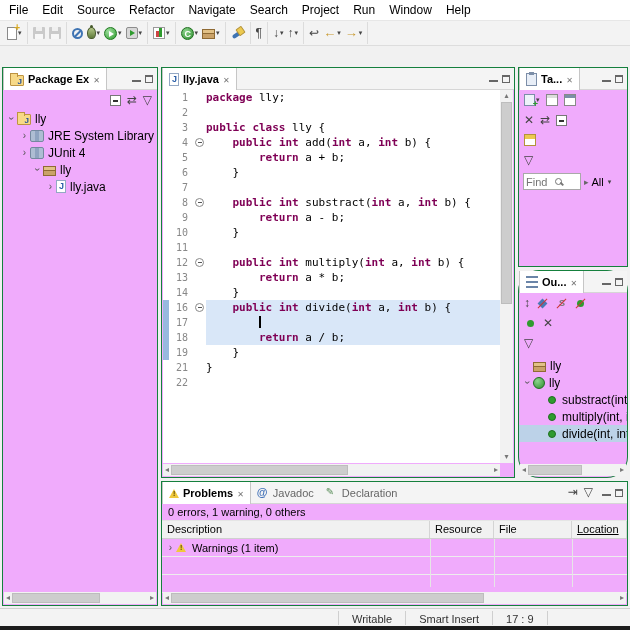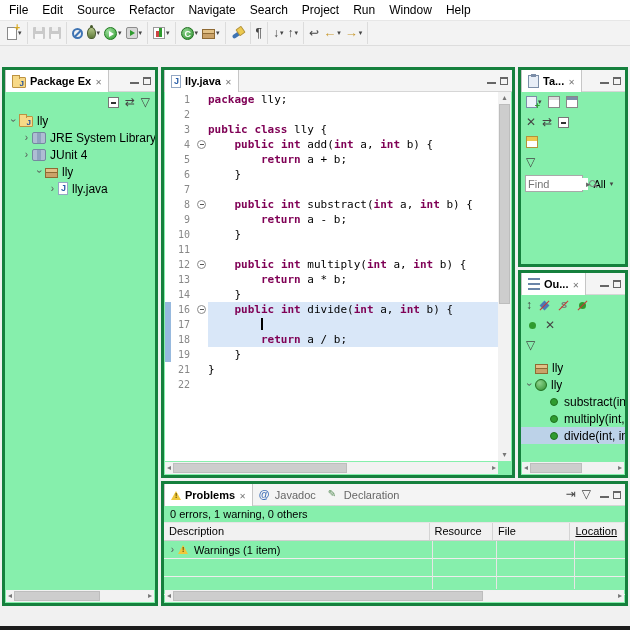--- a/index.html
+++ b/index.html
@@ -75,25 +75,25 @@
   .i-hdot::before { content:""; position:absolute; left:3px; top:3px; width:7px; height:7px; border-radius:50%; background:#2f9b2f; }
   .i-hstatic::before { content:"S"; position:absolute; left:4px; top:1px; font:bold 9px "Liberation Sans",sans-serif; color:#777; }
   .slash::after { content:""; position:absolute; left:0; top:6px; width:13px; height:1px; background:#cc3333; transform:rotate(-45deg); }
   .i-decl { width:12px; height:12px; }
   .i-decl::before { content:"✎"; position:absolute; left:0; top:-1px; font-size:10px; color:#5a8f5a; }
   .i-javadoc::before { content:"@"; font:bold 11px "Liberation Sans",sans-serif; color:#4171b8; }
   .i-javadoc { width:12px; height:13px; }
 
   
   .main { position:absolute; top:65px; left:0; right:0; height:543px; background:#f1f1f1; }
-  .panel { position:absolute; background:#86efac; border:3px solid #15803d; }
+  .panel { position:absolute; background:#f0abfc; border:1px solid #15803d; }
   .pkg { left:2px; top:2px; width:156px; height:539px; }
   .editorp { left:161px; top:2px; width:354px; height:411px; }
   .taskp { left:518px; top:2px; width:110px; height:200px; }
-  .outlinep { left:518px; top:205px; width:110px; height:208px; }
+  .outlinep { left:518px; top:205px; width:110px; height:208px;border-radius:21px; }
   .problemsp { left:161px; top:416px; width:467px; height:125px; }
 
   .tabbar { height:22px; background:#f4f4f4; border-bottom:1px solid #d6d6d6; display:flex; align-items:stretch; font-size:11px; }
   .tab { display:flex; align-items:center; gap:4px; padding:0 6px; color:#666; white-space:nowrap; overflow:hidden; }
   .tab.active { background:#fff; border-right:1px solid #c6c6c6; border-left:1px solid #c6c6c6; color:#000; font-weight:bold; margin-bottom:-1px; }
   .tab-close::before { content:"✕"; font-size:8px; color:#777; font-weight:normal; }
   .tab-spacer { flex:1; }
   .tabbar-btns { display:flex; align-items:center; gap:4px; padding:0 4px; }
   .btn-min { width:9px; height:7px; border:1px solid #666; border-top:none; border-left:none; border-right:none; border-bottom:2px solid #666; }
   .btn-max { width:8px; height:8px; border:1px solid #666; border-top:2px solid #666; }
@@ -139,21 +139,21 @@
   .pr-header { height:18px; display:flex; background:#f1f1f1; border-bottom:1px solid #cfcfcf; font-size:11px; }
   .pr-hcell { padding:2px 5px; border-right:1px solid #d4d4d4; overflow:hidden; white-space:nowrap; }
   .pr-body { position:relative; height:48px; }
   .pr-vline { position:absolute; top:0; bottom:0; width:1px; background:#e6e6e6; }
   .pr-row { height:18px; display:flex; align-items:center; font-size:11px; border-bottom:1px solid #ededed; }
   .pr-row .twisty { margin-left:3px; }
 
   
   .find-row { display:flex; align-items:center; gap:3px; padding:3px 4px; }
   .find-box { display:flex; align-items:center; border:1px solid #a9a9a9; background:#fff; height:17px; width:58px; padding:0 2px; }
-  .find-box input { border:none; outline:none; width:60px; font-size:11px; font-family:"Liberation Sans",sans-serif; }
+  .find-box input { border:none; outline:none; width:28px; font-size:11px; font-family:"Liberation Sans",sans-serif; }
   .mag { width:10px; height:10px; position:relative; flex:none; }
   .mag::before { content:""; position:absolute; left:1px; top:1px; width:5px; height:5px; border:1.5px solid #777; border-radius:50%; }
   .mag::after { content:""; position:absolute; left:6px; top:6px; width:4px; height:1.5px; background:#777; transform:rotate(45deg); }
 
   
   .statusbar { position:absolute; left:0; right:0; bottom:4px; height:18px; background:#f3f3f3; border-top:1px solid #d0d0d0; display:flex; align-items:center; font-size:11px; color:#333; }
   .sb-spacer { width:338px; }
   .sb-cell { padding:1px 13px; border-left:1px solid #cfcfcf; height:14px; line-height:14px; }
   .sb-cell:last-of-type { border-right:1px solid #cfcfcf; }
   .screen-edge { position:absolute; left:0; right:0; bottom:0; height:4px; background:#1c1c1c; }
@@ -563,15 +563,21 @@
           <span class="sb-ar">◂</span>
           <span class="sb-track">
             <span class="sb-thumb" style="left: 0px; width: 70%;"></span>
           </span>
           <span class="sb-ar">▸</span>
         </div>
       </div>
 
   </div>
 
+  <div class="statusbar">
+    <span class="sb-spacer"></span>
+  <span class="sb-cell">Writable</span>
+      <span class="sb-cell">Smart Insert</span>
+      <span class="sb-cell">17 : 9</span>
+    </div>
   <div class="screen-edge"></div>
 
 </div>
 
 </body></html>

